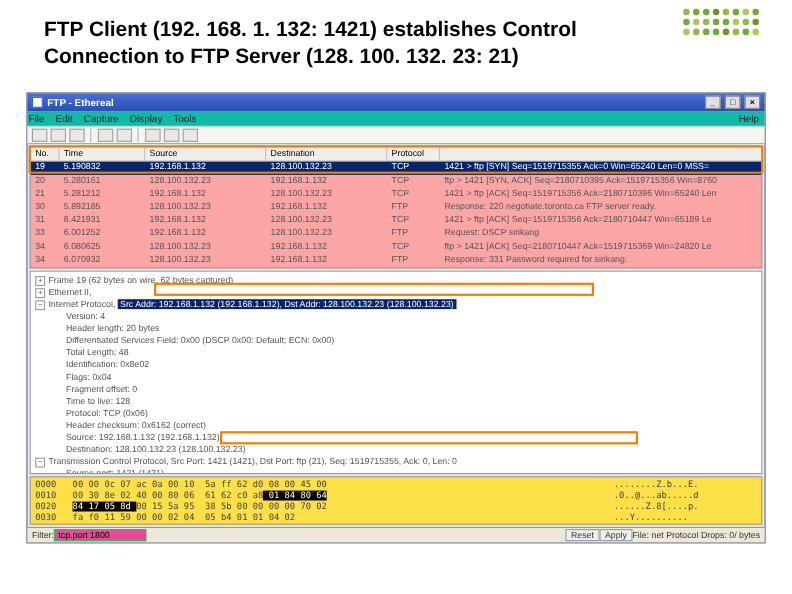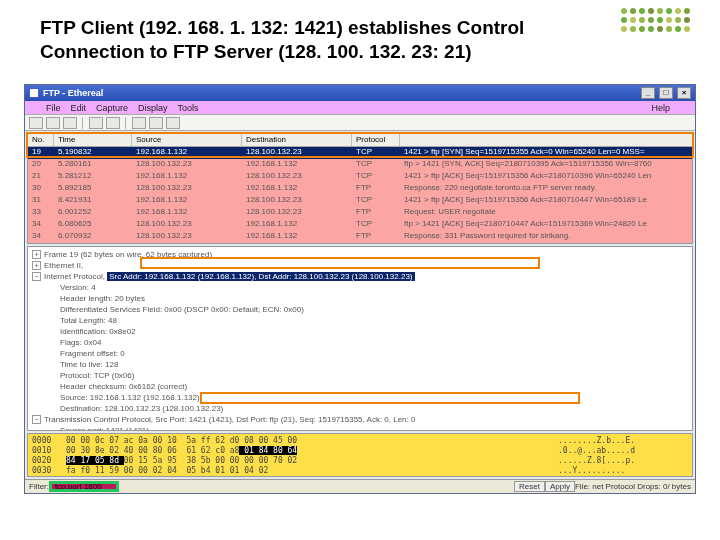--- a/index.html
+++ b/index.html
@@ -6,21 +6,21 @@
   html, body { width: 720px; height: 540px; font-family: Arial, sans-serif; font-size: 10px; overflow: hidden; background: #fff; }
   .slide { width: 720px; height: 540px; position: relative; }
   .dots { position: absolute; top: 8px; right: 30px; display: grid; grid-template-columns: repeat(8, 6px); grid-auto-rows: 6px; gap: 3px; }
   .dot { width: 6px; height: 6px; border-radius: 50%; }
   .heading { position: absolute; top: 16px; left: 40px; width: 560px; font-size: 19px; font-weight: bold; color: #000; line-height: 1.25; }
   .app { position: absolute; top: 84px; left: 24px; width: 672px; border: 1px solid #5a6a8a; background: #e4e8f0; font-family: "Tahoma", "Arial", sans-serif; font-size: 9px; }
   .titlebar { height: 16px; background: linear-gradient(#4a6fd4,#2a4fb4); color: #fff; display: flex; align-items: center; padding: 0 4px; font-size: 9px; font-weight: bold; gap: 4px; }
   .titlebar .icon { width: 10px; height: 10px; background: #fff; border: 1px solid #3a5fc4; display: inline-block; }
   .titlebar .spacer { flex: 1; }
   .winbtn { width: 14px; height: 12px; background: #e0e0e0; border: 1px solid #888; display: inline-block; font-size: 8px; line-height: 10px; text-align: center; color: #000; }
-  .menubar { height: 14px; background: #f0abfc; border-bottom: 1px solid #aaa; display: flex; align-items: center; gap: 10px; padding: 0 21px; color: #222; }
+  .menubar { height: 14px; background: #14b8a6; border-bottom: 1px solid #aaa; display: flex; align-items: center; gap: 10px; padding: 0 1px; color: #222; }
   .menubar .help { margin-left: auto; margin-right: 4px; }
   .toolbar { height: 16px; background: #f4f4f0; border-bottom: 1px solid #aaa; display: flex; align-items: center; gap: 3px; padding: 0 4px; }
   .tbtn { width: 14px; height: 12px; background: #e8e8e4; border: 1px solid #a0a0a0; }
   .tsep { width: 2px; height: 12px; border-left: 1px solid #b0b0b0; margin: 0 2px; }
 
   .pkt-panel { background: #fca5a5; border: 1px solid #999; margin: 2px; }
   .pkt-hdr { display: flex; background: #efeee8; border-bottom: 1px solid #aaa; height: 13px; font-size: 8px; color: #000; }
   .col-no{width:26px}.col-time{width:78px}.col-src{width:110px}.col-dst{width:110px}.col-proto{width:48px}.col-info{flex:1}
   .pkt-hdr div { padding: 1px 4px; border-right: 1px solid #c0c0c0; overflow: hidden; white-space: nowrap; }
   .pkt-rows { }
@@ -37,21 +37,21 @@
   .ip-hdr-line { background: #0a246a; color: #fff; display: inline; padding: 0 2px; }
 
   .hex-panel { background: #fde047; border: 1px solid #999; margin: 2px; height: 44px; font-family: monospace; font-size: 8px; color: #444; padding: 2px 4px; line-height: 10px; white-space: pre; overflow: hidden; }
   .hex-panel .hx { display: flex; }
   .hex-panel .off { width: 34px; }
   .hex-panel .bytes { flex: 1; }
   .hex-panel .ascii { width: 130px; }
   .hex-hi { background: #000; color: #fff; }
 
   .statusbar { height: 14px; background: #ece9d8; border-top: 1px solid #999; display: flex; align-items: center; padding: 0 4px; font-size: 8px; color: #333; gap: 0; }
-  .filter-input { border: 3px solid #22c55e; background: #be185d; height: 11px; width: 70px; padding: 0 3px; font-size: 8px; }
+  .filter-input { border: 1px solid #22c55e; background: #ec4899; height: 11px; width: 84px; padding: 0 3px; font-size: 8px; }
   .sb-btn { border: 1px solid #999; background: #efefef; height: 11px; padding: 0 4px; font-size: 8px; display: inline-flex; align-items: center; }
   .sb-div { flex: 1; }
 </style>
 </head>
 <body>
 
 <div class="slide">
   <div class="dots">
       <div class="dot" style="background: rgb(148, 184, 75);"></div>
       <div class="dot" style="background: rgb(122, 166, 59);"></div>
@@ -158,21 +158,21 @@
             <div class="col-dst">128.100.132.23</div>
             <div class="col-proto">TCP</div>
             <div class="col-info">1421 &gt; ftp [ACK] Seq=1519715356 Ack=2180710447 Win=65189 Le</div>
           </div>
           <div class="row">
             <div class="col-no">33</div>
             <div class="col-time">6.001252</div>
             <div class="col-src">192.168.1.132</div>
             <div class="col-dst">128.100.132.23</div>
             <div class="col-proto">FTP</div>
-            <div class="col-info">Request: USER negotiate</div>
+            <div class="col-info">Request: DSCP sirikang</div>
           </div>
           <div class="row">
             <div class="col-no">34</div>
             <div class="col-time">6.080625</div>
             <div class="col-src">128.100.132.23</div>
             <div class="col-dst">192.168.1.132</div>
             <div class="col-proto">TCP</div>
             <div class="col-info">ftp &gt; 1421 [ACK] Seq=2180710447 Ack=1519715369 Win=24820 Le</div>
           </div>
           <div class="row">

